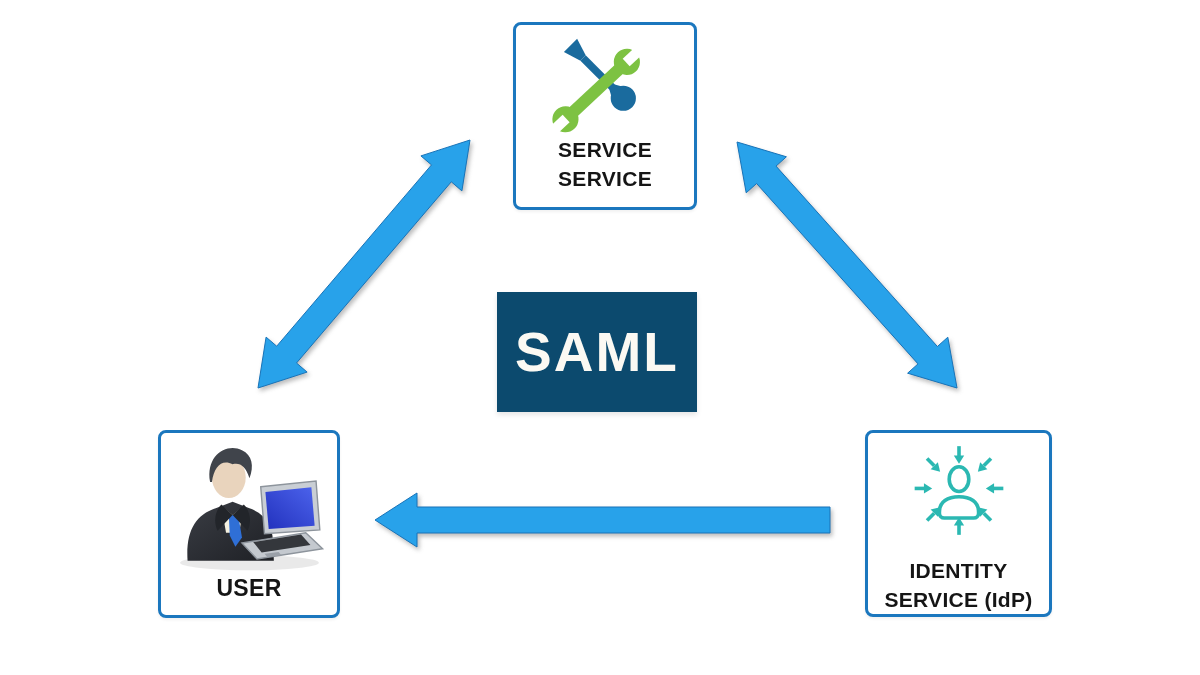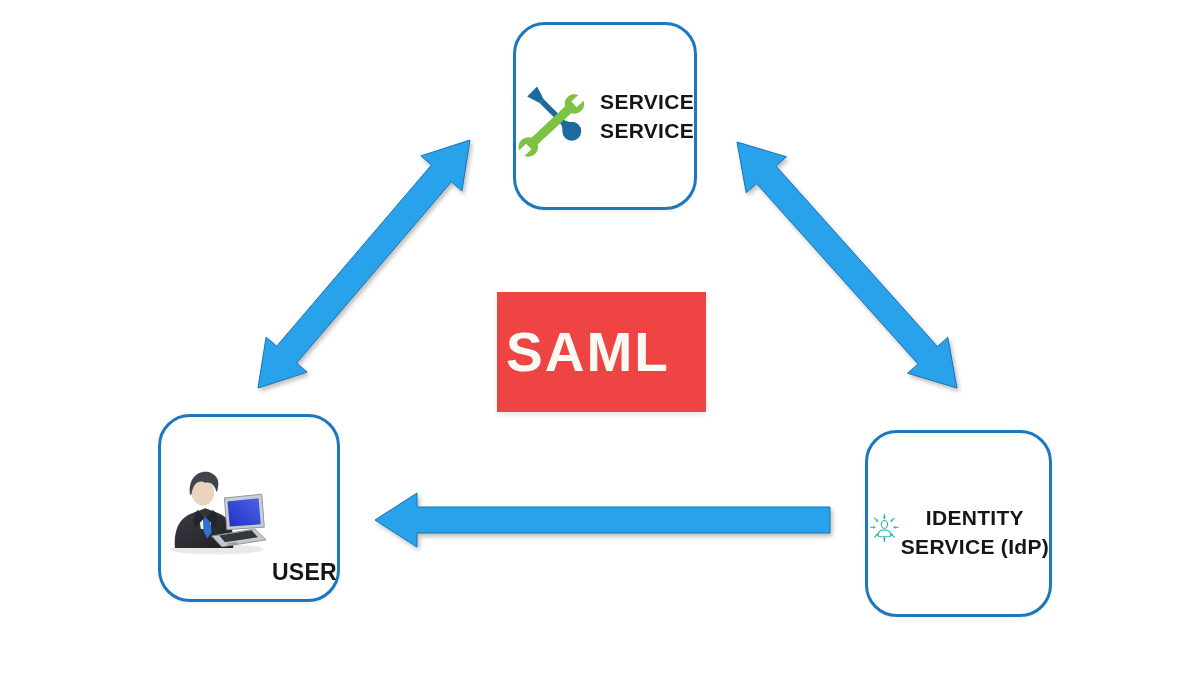--- a/index.html
+++ b/index.html
@@ -9,48 +9,47 @@
     background:#ffffff;
     overflow:hidden;
     font-family:"Liberation Sans", sans-serif;
   }
   .layer{position:absolute;left:0;top:0;width:1200px;height:675px;pointer-events:none;}
   .arrow{filter:drop-shadow(2px 3px 2px rgba(70,70,70,0.35));}
   .node{
     position:absolute;
     background:#ffffff;
     border:3px solid #1b77be;
-    border-radius:32px;
+    border-radius:8px;
     box-sizing:border-box;
-    display:flex;flex-direction:row;align-items:center;
+    display:flex;flex-direction:column;align-items:center;
     box-shadow:0 2px 3px rgba(0,0,0,0.06);
   }
   .sp-node{left:513px;top:22px;width:184px;height:188px;}
-  .user-node{left:158px;top:414px;width:182px;height:188px;justify-content:flex-end;}
+  .user-node{left:158px;top:430px;width:182px;height:188px;justify-content:flex-end;}
   .idp-node{left:865px;top:430px;width:187px;height:187px;}
   .node-label{
     text-align:center;
     font-weight:700;
     font-size:21px;
     line-height:29px;
     color:#151515;
     letter-spacing:0.3px;
     white-space:nowrap;
   }
   .sp-icon{margin-top:12px;}
   .idp-icon{margin-top:8px;}
   .user-art{margin-top:5px;}
   .user-node .node-label{margin-top:auto;margin-bottom:12px;font-size:23px;}
   .idp-node .node-label{margin-top:16px;}
   .saml-box{
     position:absolute;left:497px;top:292px;width:200px;height:120px;
-    background:#ef4444;
-    display:flex;align-items:center;justify-content:flex-start;
+    background:#0c4a6e;
+    display:flex;align-items:center;justify-content:center;
     box-shadow:0 3px 5px rgba(0,0,0,0.10);
-    padding-left:9px;
   }
   .saml-box span{
     color:#fbf9f3;
     font-weight:700;
     font-size:55px;
     letter-spacing:2px;
   }
 </style>
 </head>
 <body>

